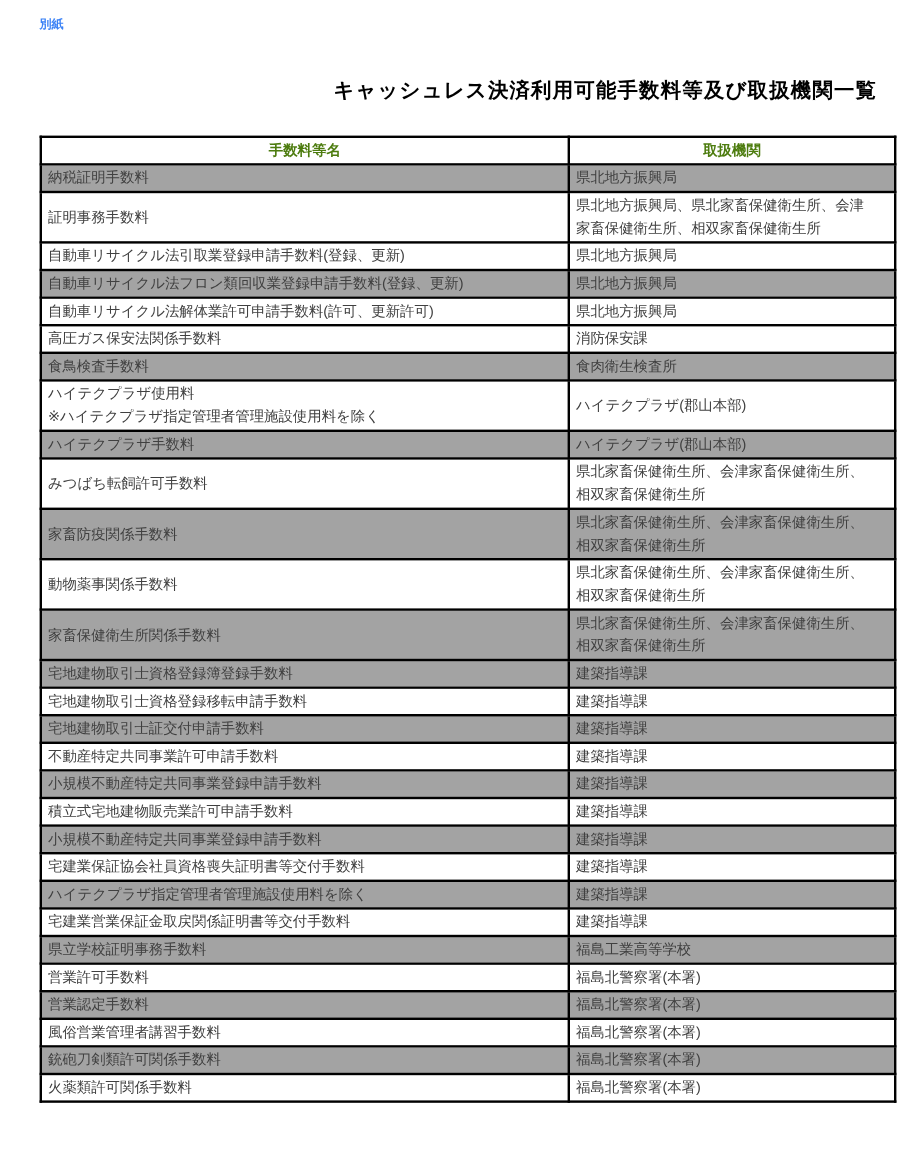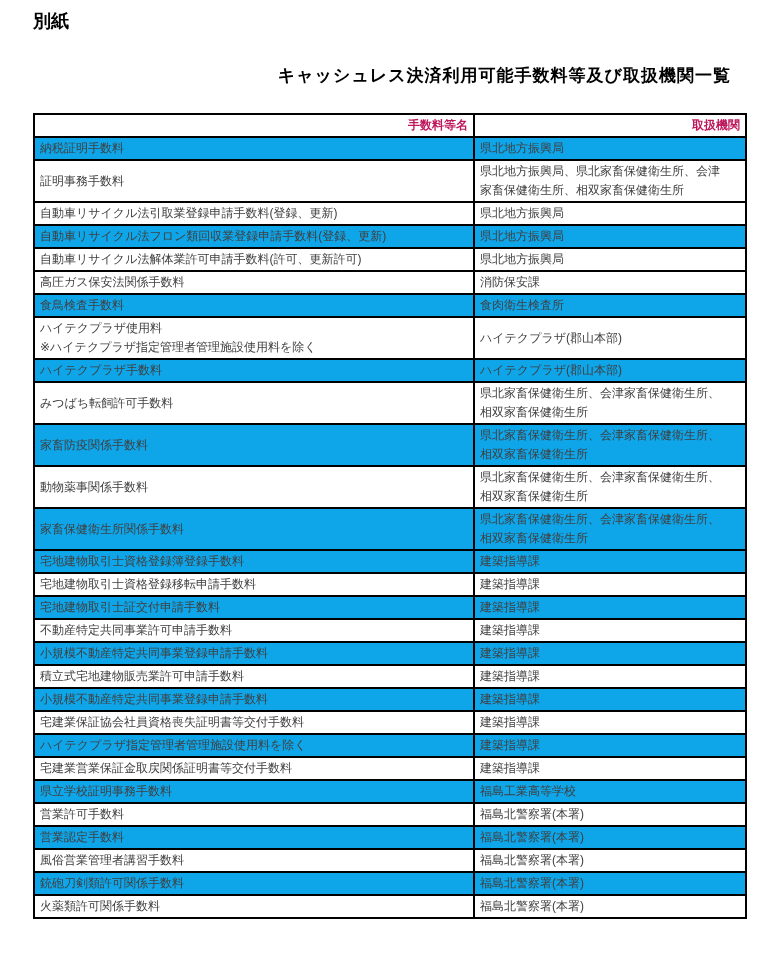--- a/index.html
+++ b/index.html
@@ -14,23 +14,23 @@
     position: relative;
     overflow: hidden;
   }
   .sheet {
     box-sizing: border-box;
     width: 764px;
     height: 968px;
     padding: 12px 19px 0 33px;
   }
   .corner-label {
-    font-size: 18px;
+    font-size: 10px;
     font-weight: bold;
-    color: #000000;
+    color: #3b82f6;
     line-height: 18px;
   }
   .doc-title {
     margin: 34px 14px 26px 0;
     text-align: right;
     font-size: 17px;
     font-weight: bold;
     letter-spacing: 1px;
     color: #000000;
   }
@@ -44,35 +44,35 @@
   .fee-table td {
     border: 2px solid #000000;
     padding: 1px 5px;
     font-size: 12px;
     line-height: 19px;
     box-sizing: border-box;
     overflow: hidden;
   }
   .fee-table th {
     font-weight: bold;
-    text-align: right;
-    color: #be185d;
+    text-align: center;
+    color: #4d7c0f;
     background: #ffffff;
     height: 22px;
     margin-left: 16px;
   }
   .fee-table td {
     color: #404040;
     text-align: left;
     vertical-align: middle;
     white-space: pre-line;
     background: #ffffff;
   }
   .fee-table tr.shaded td {
-    background: #0ea5e9;
+    background: #a3a3a3;
   }
   .col-fee { width: 440px; }
   .col-org { width: 272px; }
 </style>
 </head>
 <body>
 
 <div class="sheet">
   <div class="corner-label">別紙</div>
 

